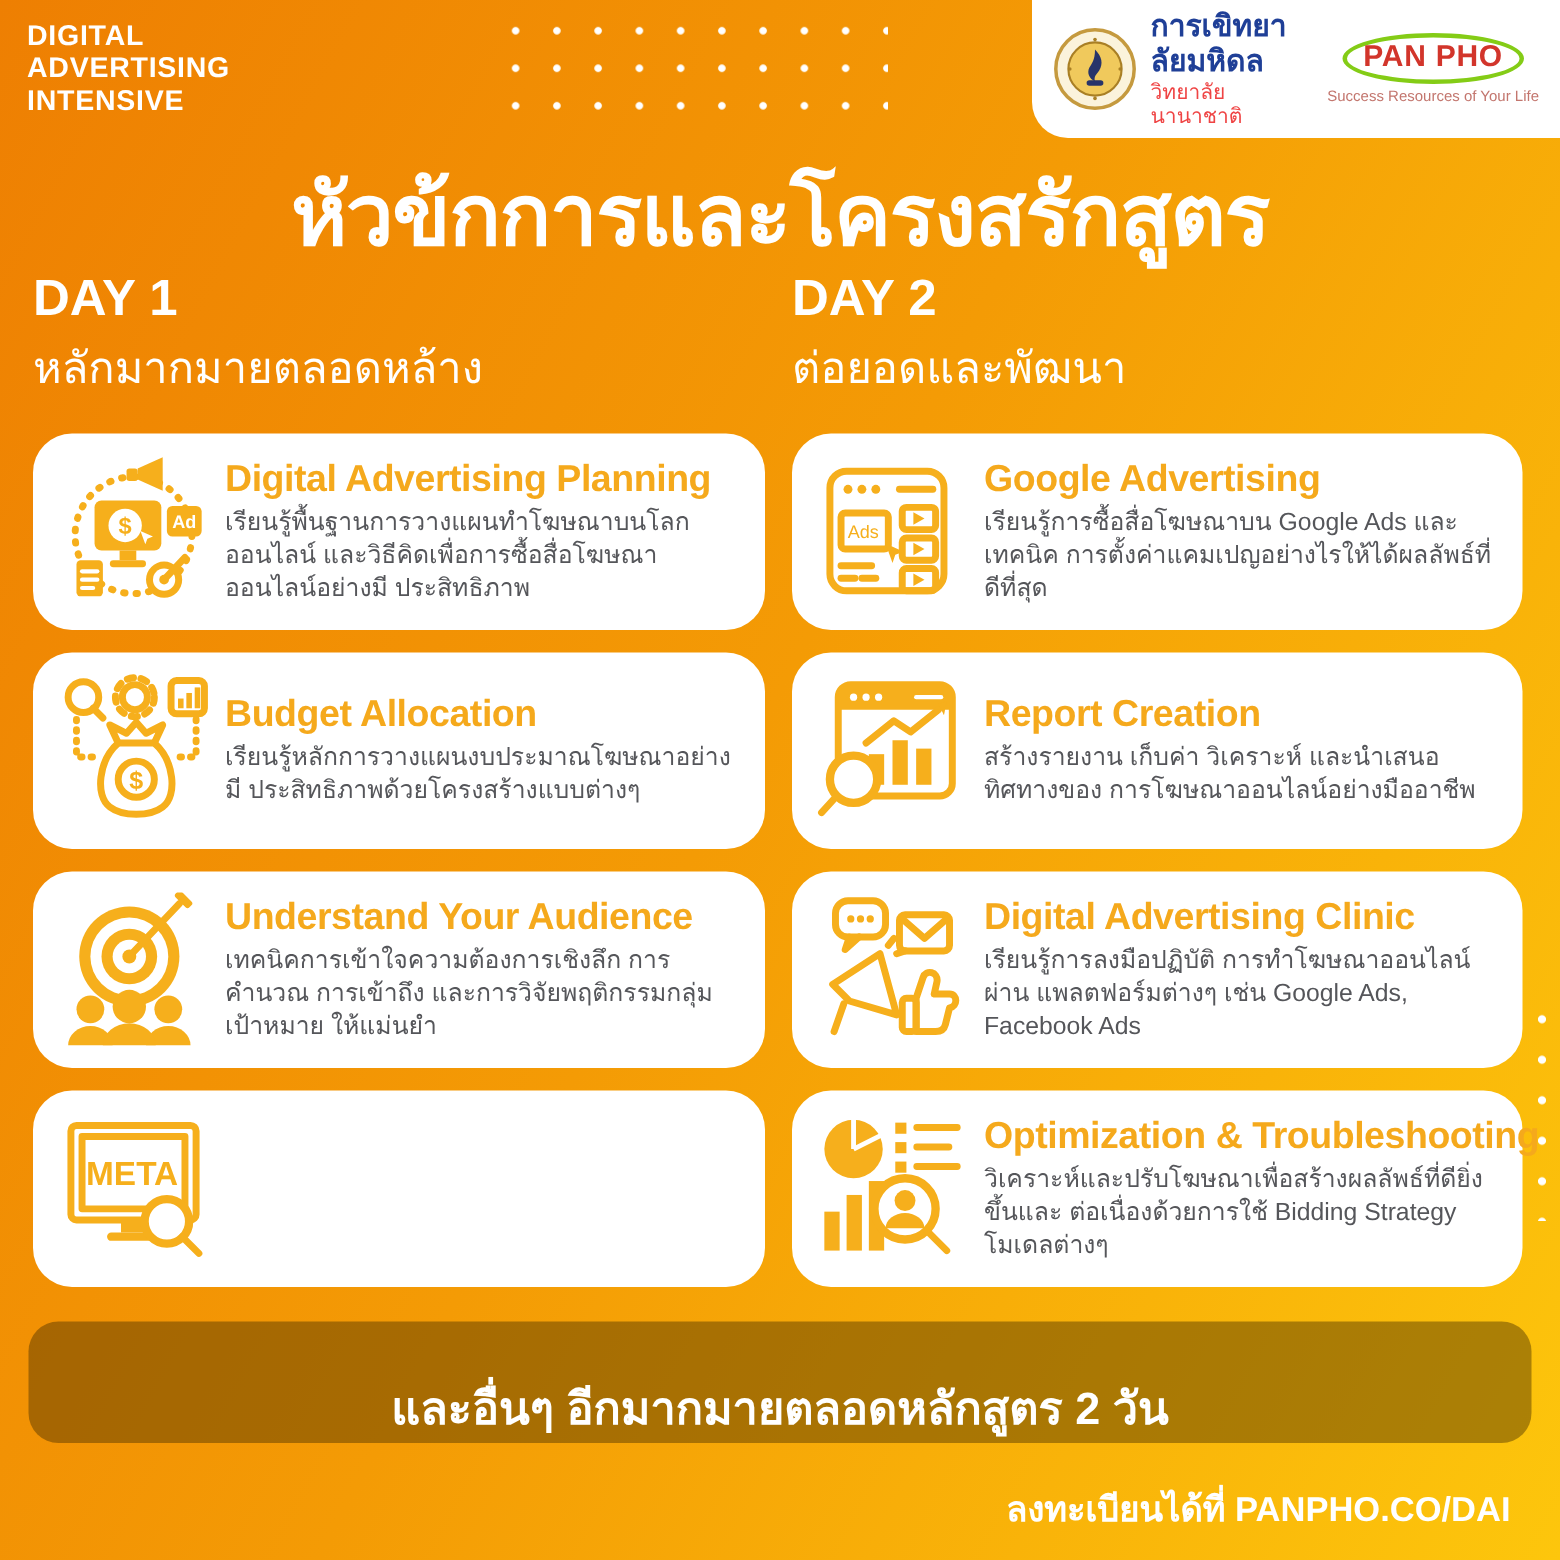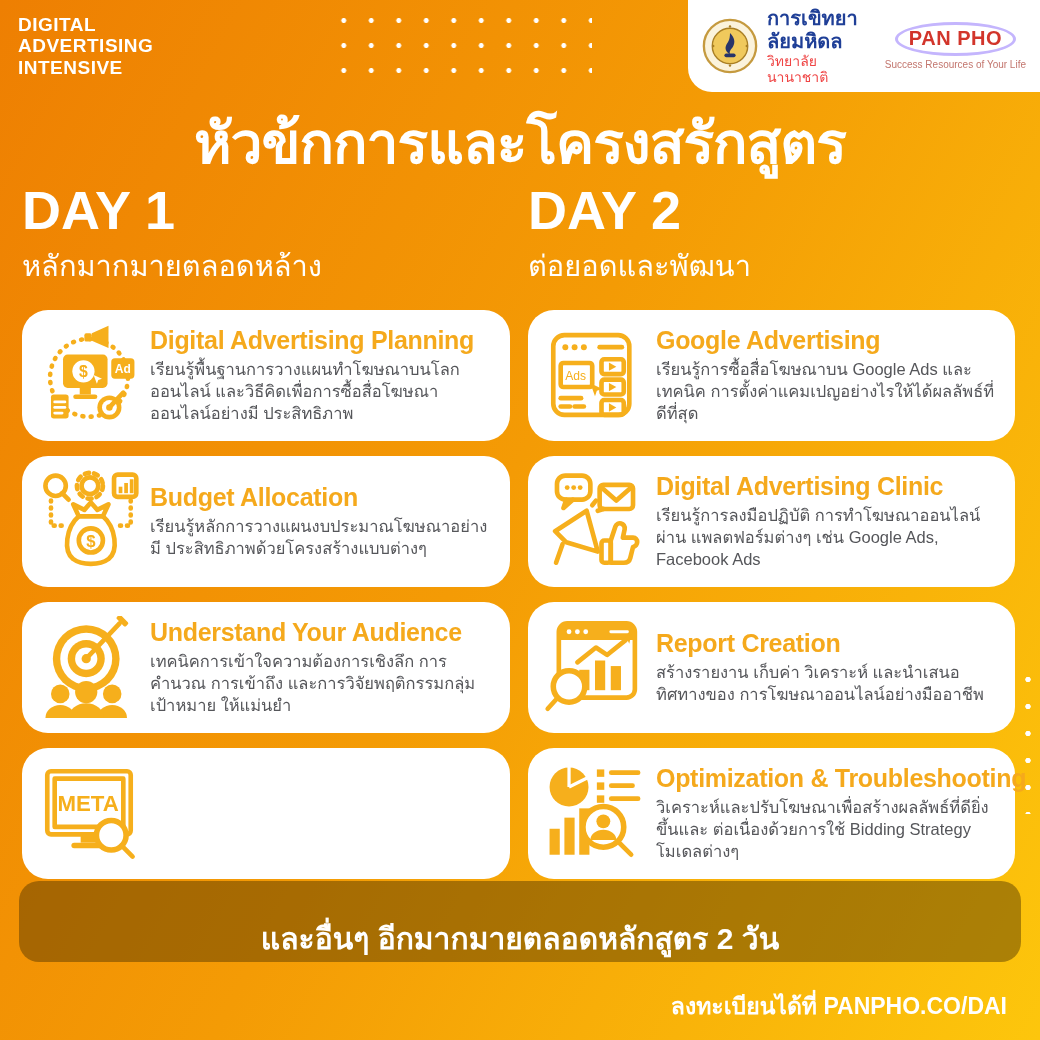--- a/index.html
+++ b/index.html
@@ -17,30 +17,30 @@
     background-image:radial-gradient(circle,#fff 2.4px,rgba(255,255,255,0) 3px);
     background-size:8px 27px;}
   
   .logo-panel{position:absolute;right:0;top:0;width:352px;height:92px;background:#fff;
     border-radius:0 0 0 24px;display:flex;align-items:center;padding:0 14px 0 14px;box-sizing:border-box;gap:9px;}
   .seal{width:56px;height:56px;flex:0 0 auto;}
   .univ-names{line-height:1.15;}
   .univ-main{font-size:20px;font-weight:700;color:#1F3F97;}
   .univ-sub{font-size:14px;font-weight:400;color:#ef4444;}
   .panpho{margin-left:auto;text-align:center;}
-  .panpho-oval{display:inline-block;border:3px solid #c4b5fd;border-radius:50%;
+  .panpho-oval{display:inline-block;border:3px solid #84cc16;border-radius:50%;
     padding:2px 11px 3px;color:#D2352B;font-weight:800;font-size:20px;letter-spacing:.5px;white-space:nowrap;}
   .panpho-tag{font-size:10px;color:#C3766E;margin-top:3px;white-space:nowrap;}
   
   .main-title{position:absolute;left:0;top:98px;width:100%;text-align:center;color:#fff;
     font-size:57px;font-weight:800;letter-spacing:-1px;}
   
   .col{position:absolute;top:182px;width:488px;}
   .col.left{left:22px;} .col.right{left:528px;width:487px;}
-  .day-label{color:#fff;font-size:54px;font-weight:800;line-height:1.05;}
+  .day-label{color:#fff;font-size:34px;font-weight:800;line-height:1.05;}
   .day-sub{color:#fff;font-size:29px;font-weight:500;margin-top:4px;margin-bottom:21px;}
   
   .card{background:#fff;border-radius:26px;height:131px;margin-bottom:15px;
     display:flex;align-items:center;padding:0 14px 0 10px;box-sizing:border-box;}
   .card .icon{width:114px;height:106px;flex:0 0 auto;display:flex;align-items:center;justify-content:center;}
   .card .icon svg{width:102px;height:102px;}
   .card-text{flex:1;min-width:0;padding-left:4px;}
   .card-title{color:#F5A91C;font-size:25px;font-weight:800;letter-spacing:-.3px;margin-bottom:3px;white-space:nowrap;}
   .card-body{color:#55565A;font-size:16.5px;line-height:1.34;}
   .ic-s{fill:none;stroke:#F6AF1C;stroke-width:5;stroke-linecap:round;stroke-linejoin:round;}
@@ -220,62 +220,62 @@
       </span>
       <div class="card-text">
         <div class="card-title">Google Advertising</div>
         <div class="card-body">เรียนรู้การซื้อสื่อโฆษณาบน Google Ads และเทคนิค การตั้งค่าแคมเปญอย่างไรให้ได้ผลลัพธ์ที่ดีที่สุด</div>
       </div>
     </div>
 
     <div class="card">
       <span class="icon">
         <svg viewBox="0 0 110 110">
+          <rect class="ic-s" x="16" y="8" width="82" height="80" rx="9"></rect>
+          <path class="ic-f" d="M16 17 a9 9 0 0 1 9 -9 h64 a9 9 0 0 1 9 9 v9 h-82 z"></path>
+          <circle class="ic-w" cx="27" cy="17" r="2.6"></circle>
+            <circle class="ic-w" cx="36" cy="17" r="2.6"></circle>
+            <circle class="ic-w" cx="45" cy="17" r="2.6"></circle>
+          <line class="ic-ws" x1="72" y1="17" x2="90" y2="17"></line>
+          <rect class="ic-f" x="38" y="58" width="11" height="22"></rect>
+          <rect class="ic-f" x="55" y="48" width="11" height="32"></rect>
+          <rect class="ic-f" x="72" y="54" width="11" height="26"></rect>
+          <polyline class="ic-s" points="36,50 56,34 68,42 88,26" stroke-width="5"></polyline>
+          <path class="ic-f" d="M88 22 l6 -2 -2 10 z"></path>
+          <circle cx="27" cy="76" r="17" fill="#fff" stroke="#F6AF1C" stroke-width="6"></circle>
+          <line class="ic-s" x1="14" y1="89" x2="4" y2="100" stroke-width="8"></line>
+        </svg>
+      </span>
+      <div class="card-text">
+        <div class="card-title">Report Creation</div>
+        <div class="card-body">สร้างรายงาน เก็บค่า วิเคราะห์ และนำเสนอทิศทางของ การโฆษณาออนไลน์อย่างมืออาชีพ</div>
+      </div>
+    </div>
+
+    <div class="card">
+      <span class="icon">
+        <svg viewBox="0 0 110 110">
           <rect class="ic-s" x="14" y="6" width="36" height="26" rx="9"></rect>
           <path class="ic-s" d="M24 32 l-3 9 10 -9"></path>
           <circle class="ic-f" cx="25" cy="19" r="2.6"></circle>
             <circle class="ic-f" cx="32" cy="19" r="2.6"></circle>
             <circle class="ic-f" cx="39" cy="19" r="2.6"></circle>
           <rect class="ic-s" x="60" y="16" width="36" height="26" rx="4"></rect>
           <polyline class="ic-s" points="62,19 78,33 94,19" stroke-width="4"></polyline>
           <path class="ic-s" d="M12 66 L46 44 L58 88 L24 78 Z"></path>
           <line class="ic-s" x1="20" y1="80" x2="13" y2="100" stroke-width="8"></line>
           <line class="ic-s" x1="52" y1="38" x2="56" y2="33" stroke-width="3.5"></line>
           <line class="ic-s" x1="58" y1="44" x2="64" y2="42" stroke-width="3.5"></line>
           <path class="ic-s" d="M72 76 l5 -15 c2 -6 11 -4 10 3 l-2 9 h11 c6 0 6 9 0 10 l-3 12 c-1 4 -4 5 -7 5 h-14 z" stroke-width="4.5"></path>
           <rect class="ic-s" x="62" y="76" width="10" height="24" rx="3" stroke-width="4.5"></rect>
         </svg>
       </span>
       <div class="card-text">
         <div class="card-title">Digital Advertising Clinic</div>
         <div class="card-body">เรียนรู้การลงมือปฏิบัติ การทำโฆษณาออนไลน์ผ่าน แพลตฟอร์มต่างๆ เช่น Google Ads, Facebook Ads</div>
-      </div>
-    </div>
-
-    <div class="card">
-      <span class="icon">
-        <svg viewBox="0 0 110 110">
-          <rect class="ic-s" x="16" y="8" width="82" height="80" rx="9"></rect>
-          <path class="ic-f" d="M16 17 a9 9 0 0 1 9 -9 h64 a9 9 0 0 1 9 9 v9 h-82 z"></path>
-          <circle class="ic-w" cx="27" cy="17" r="2.6"></circle>
-            <circle class="ic-w" cx="36" cy="17" r="2.6"></circle>
-            <circle class="ic-w" cx="45" cy="17" r="2.6"></circle>
-          <line class="ic-ws" x1="72" y1="17" x2="90" y2="17"></line>
-          <rect class="ic-f" x="38" y="58" width="11" height="22"></rect>
-          <rect class="ic-f" x="55" y="48" width="11" height="32"></rect>
-          <rect class="ic-f" x="72" y="54" width="11" height="26"></rect>
-          <polyline class="ic-s" points="36,50 56,34 68,42 88,26" stroke-width="5"></polyline>
-          <path class="ic-f" d="M88 22 l6 -2 -2 10 z"></path>
-          <circle cx="27" cy="76" r="17" fill="#fff" stroke="#F6AF1C" stroke-width="6"></circle>
-          <line class="ic-s" x1="14" y1="89" x2="4" y2="100" stroke-width="8"></line>
-        </svg>
-      </span>
-      <div class="card-text">
-        <div class="card-title">Report Creation</div>
-        <div class="card-body">สร้างรายงาน เก็บค่า วิเคราะห์ และนำเสนอทิศทางของ การโฆษณาออนไลน์อย่างมืออาชีพ</div>
       </div>
     </div>
 
     <div class="card">
       <span class="icon">
         <svg viewBox="0 0 110 110">
           <circle class="ic-f" cx="27" cy="27" r="21"></circle>
           <line x1="27" y1="27" x2="27" y2="4" stroke="#fff" stroke-width="3.5"></line>
           <line x1="27" y1="27" x2="47" y2="17" stroke="#fff" stroke-width="3.5"></line>
           <rect class="ic-f" x="57" y="8" width="8" height="8"></rect>

